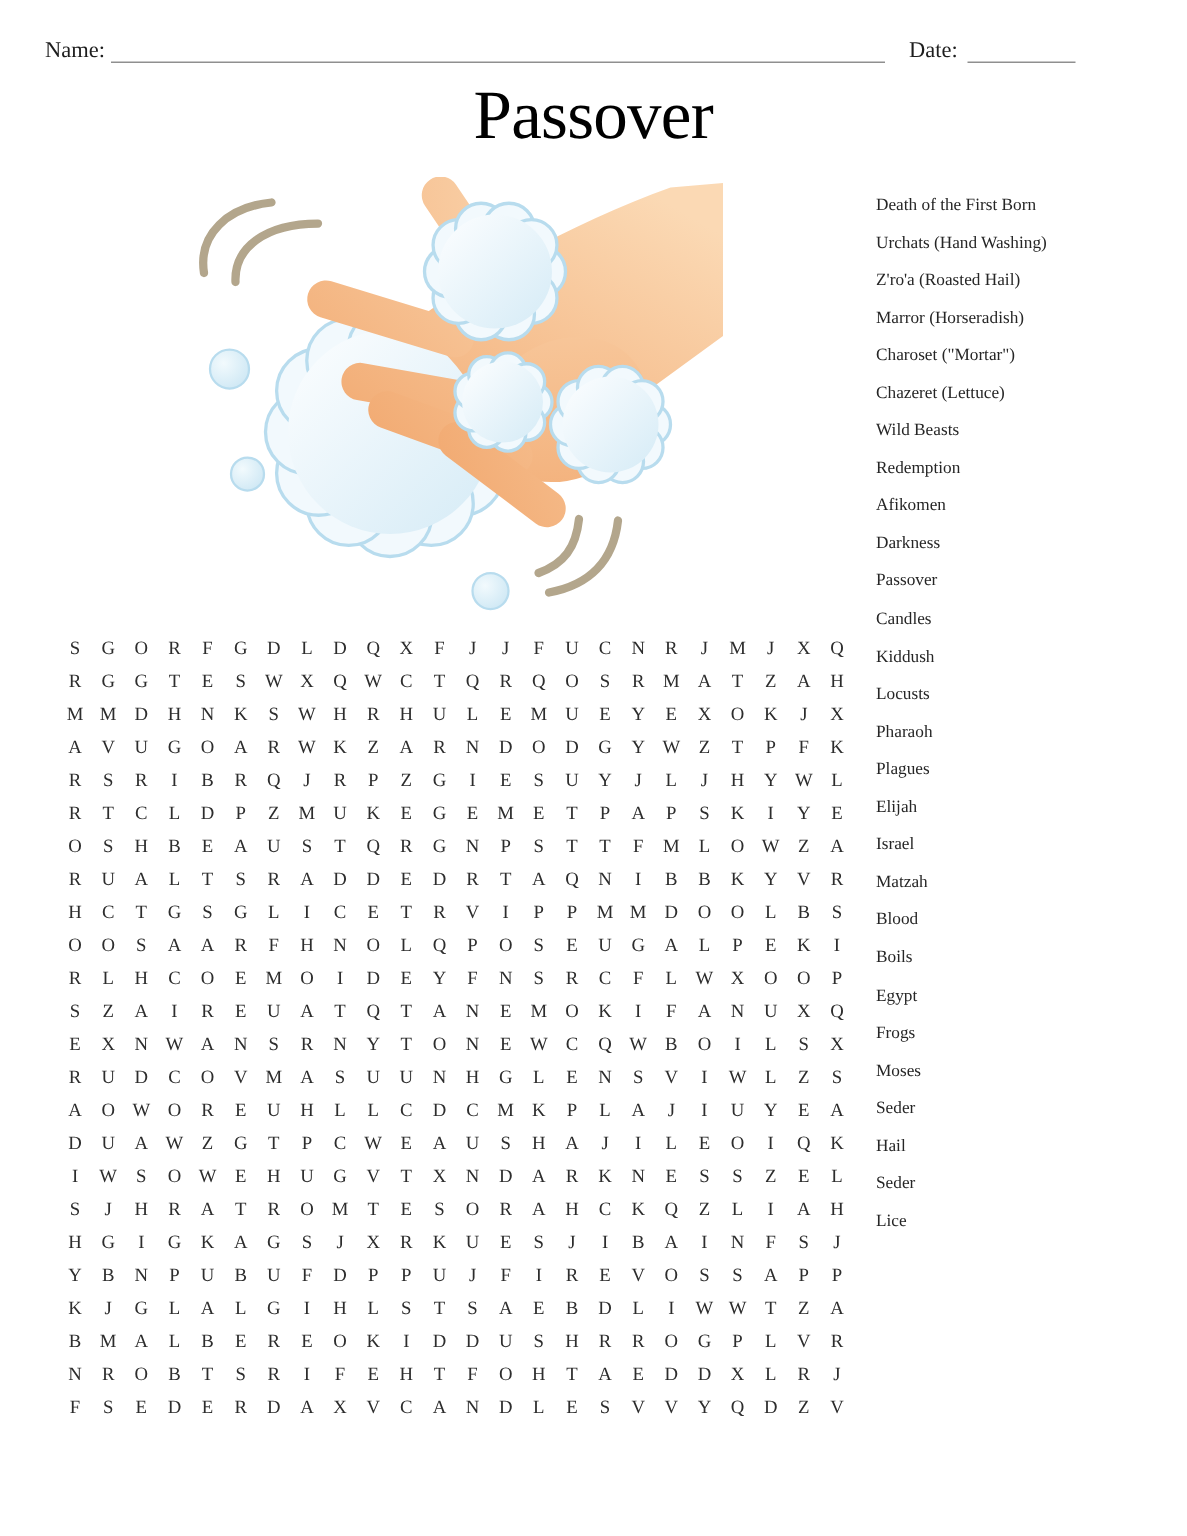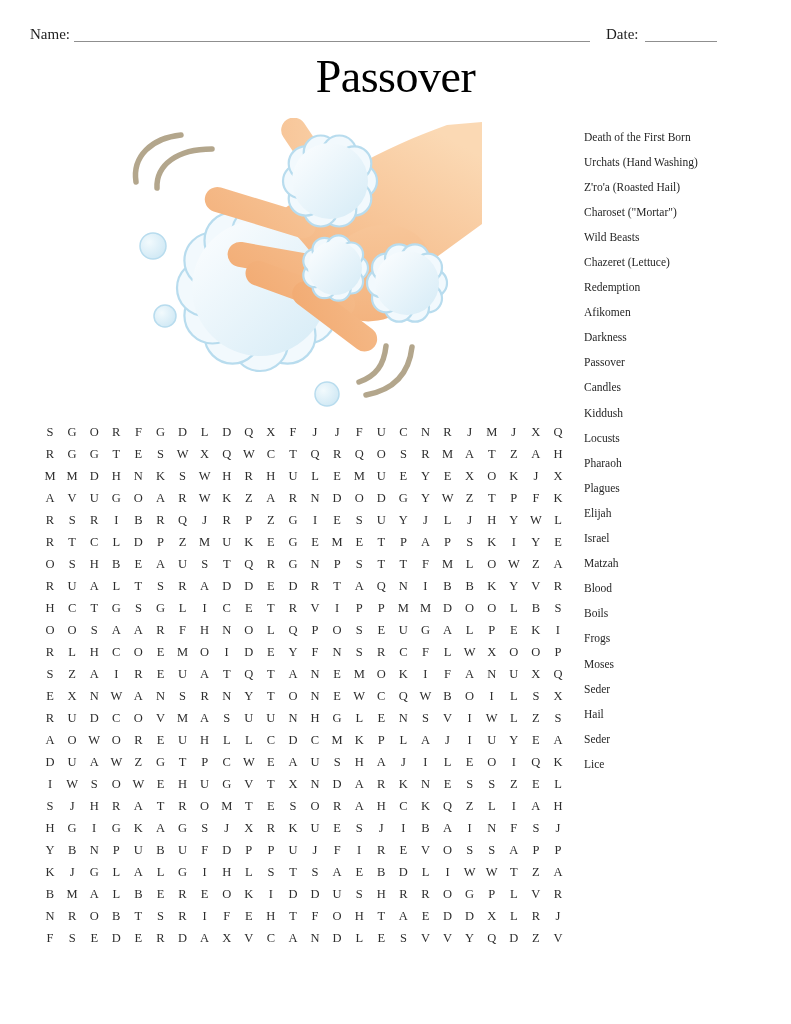--- a/index.html
+++ b/index.html
@@ -716,37 +716,39 @@
       <span class="cell">Q</span>
       <span class="cell">D</span>
       <span class="cell">Z</span>
       <span class="cell">V</span>
     </div>
 
   <div class="words">
       <div class="word">Death of the First Born</div>
       <div class="word">Urchats (Hand Washing)</div>
       <div class="word">Z'ro'a (Roasted Hail)</div>
+      <div class="word">Marror (Horseradish)</div>
       <div class="word">Charoset ("Mortar")</div>
+      <div class="word">Chazeret (Lettuce)</div>
       <div class="word">Wild Beasts</div>
-      <div class="word">Chazeret (Lettuce)</div>
       <div class="word">Redemption</div>
       <div class="word">Afikomen</div>
       <div class="word">Darkness</div>
       <div class="word">Passover</div>
       <div class="word">Candles</div>
       <div class="word">Kiddush</div>
       <div class="word">Locusts</div>
       <div class="word">Pharaoh</div>
       <div class="word">Plagues</div>
       <div class="word">Elijah</div>
       <div class="word">Israel</div>
       <div class="word">Matzah</div>
       <div class="word">Blood</div>
       <div class="word">Boils</div>
+      <div class="word">Egypt</div>
       <div class="word">Frogs</div>
       <div class="word">Moses</div>
       <div class="word">Seder</div>
       <div class="word">Hail</div>
       <div class="word">Seder</div>
       <div class="word">Lice</div>
     </div>
 
 </div>
 

